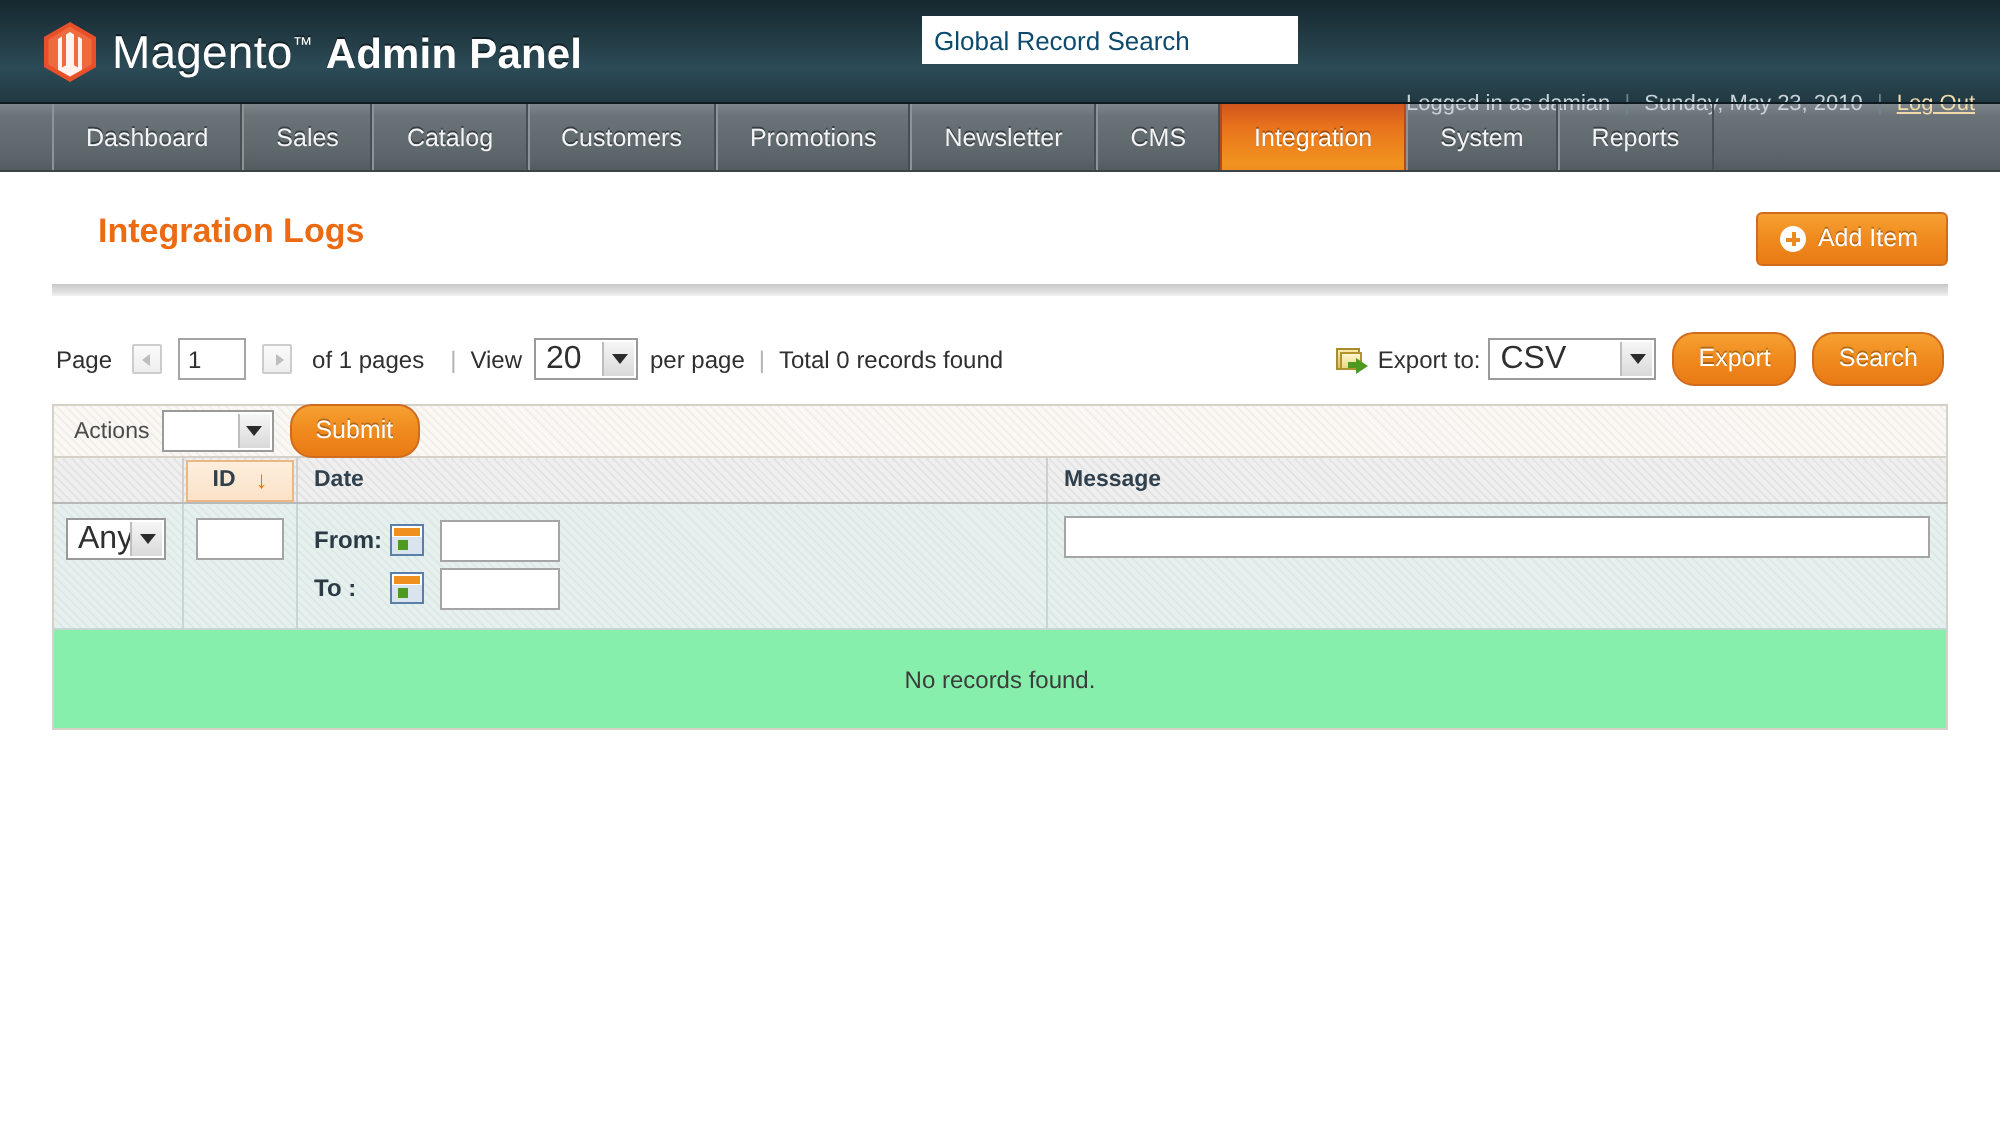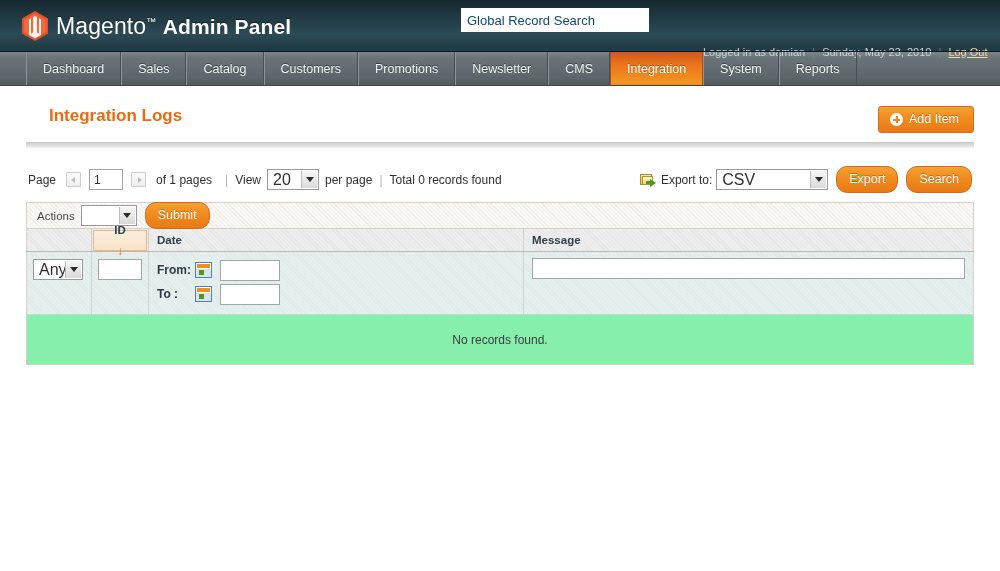--- a/index.html
+++ b/index.html
@@ -180,21 +180,21 @@
     position:absolute; right: 1px; top: 1px; bottom: 1px; width: 16px;
     background: linear-gradient(to bottom,#f6f6f6,#d9d9d9);
     border-left: 1px solid #bdbdbd;
     display:flex; align-items:center; justify-content:center;
   }
   .sel .sel-btn:after {
     content:""; border-left:4px solid transparent; border-right:4px solid transparent;
     border-top: 5px solid #2b2b2b;
   }
   #view-select { width: 52px; margin: 0 6px; }
-  #export-select { width: 112px; margin-left: 4px; }
+  #export-select { width: 84px; margin-left: 4px; }
   #actions-select { width: 56px; margin-left: 6px; }
 
   .export-icon {
     width: 16px; height: 14px; position: relative; margin-right: 5px; flex:0 0 auto;
   }
   .export-icon .folder {
     position:absolute; left:0; top:1px; width:12px; height:11px;
     background: linear-gradient(to bottom,#f7e9a8,#ddc366);
     border:1px solid #a98c2b;
   }
@@ -252,21 +252,20 @@
   table.grid th.th-id  { width: 52px; padding: 0; }
   table.grid th.th-date { width: 420px; }
   table.grid th.th-msg { border-right: none; }
 
   .th-id-inner {
     display:flex; align-items:center; justify-content:center; gap:10px;
     background: linear-gradient(to bottom,#fdeedc,#fbe2c8);
     border: 1px solid #e8b985;
     height: 21px; margin: 0 1px;
     color:#30404c;
-    flex-direction:column;
   }
   .sort-arrow { color:#ee7010; font-size: 12px; line-height: 10px; font-weight:bold; }
 
   tr.filter-row td {
     background: #dfebe9;
     background-image: repeating-linear-gradient(45deg,#dce9e7 0 1px,#e6f0ee 1px 3px);
     border-right: 1px solid #c6d6d3;
     border-bottom: 1px solid #c6d6d3;
     vertical-align: top;
     padding: 6px 8px 8px;

